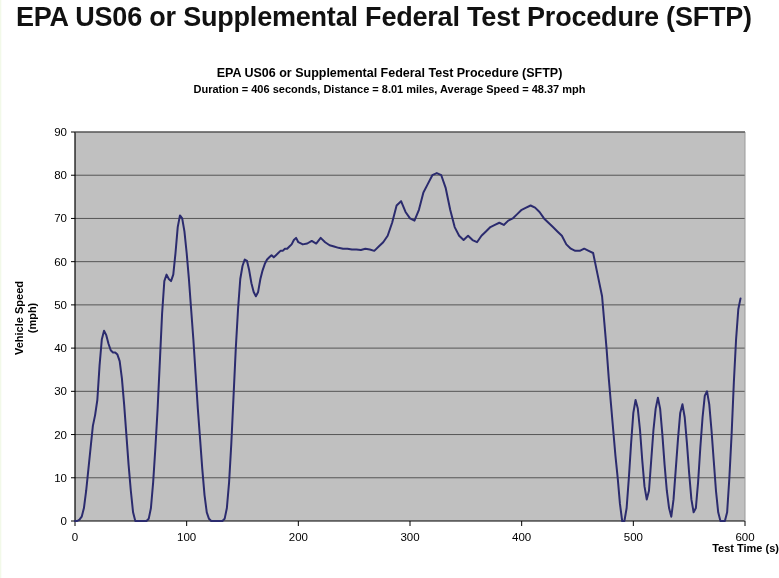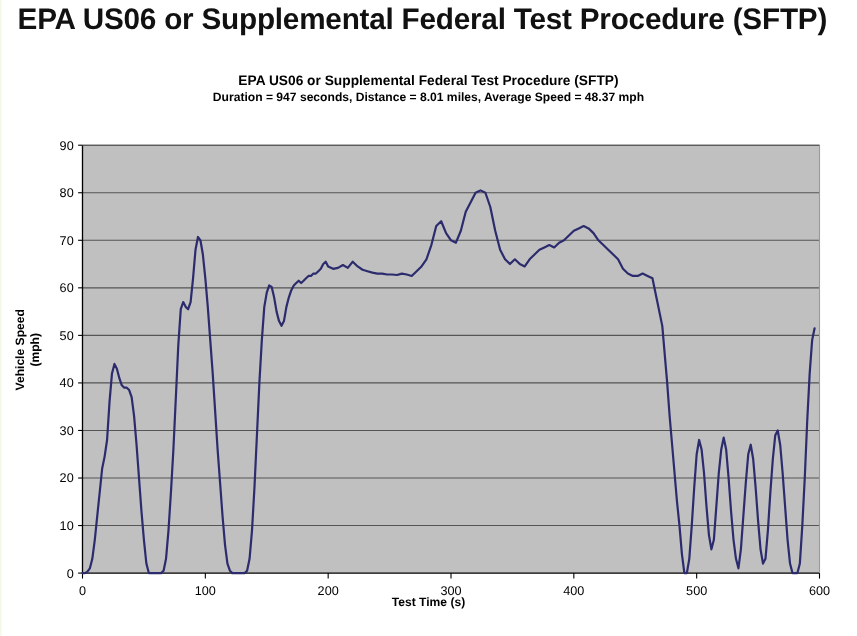--- a/index.html
+++ b/index.html
@@ -77,42 +77,42 @@
     color: #000000;
     transform: rotate(-90deg);
     transform-origin: center center;
     line-height: 13px;
   }
   .xlabel {
     position: absolute;
     left: 0;
     top: 492px;
     width: 779px;
-    text-align: center;
+    text-align: right;
     font-size: 11px;
     font-weight: bold;
     color: #000000;
   }
   .tick-text {
     font-size: 11.5px;
     fill: #000000;
     font-family: "Liberation Sans", sans-serif;
   }
 </style>
 </head>
 <body>
 
 <div class="edge-strip"></div>
 
 <div class="slide-title">EPA US06 or Supplemental Federal Test Procedure (SFTP)</div>
 
 <div class="chart-wrap">
 
   <div class="chart-title">EPA US06  or Supplemental Federal Test Procedure (SFTP)</div>
-  <div class="chart-subtitle">Duration = 947 seconds, Distance = 8.01 miles, Average Speed = 48.37 mph</div>
+  <div class="chart-subtitle">Duration = 406 seconds, Distance = 8.01 miles, Average Speed = 48.37 mph</div>
 
   <div class="ylabel">
     <span>Vehicle Speed</span><br>
     <span>(mph)</span>
   </div>
 
   <svg class="plot-svg" id="plot-svg" width="779" height="500">
       <rect x="75" y="82" width="670" height="389" fill="#c0c0c0"></rect>
       <line x1="75" y1="427.77777777777777" x2="745" y2="427.77777777777777" stroke="#555555" stroke-width="1"></line>
       <line x1="75" y1="384.55555555555554" x2="745" y2="384.55555555555554" stroke="#555555" stroke-width="1"></line>

